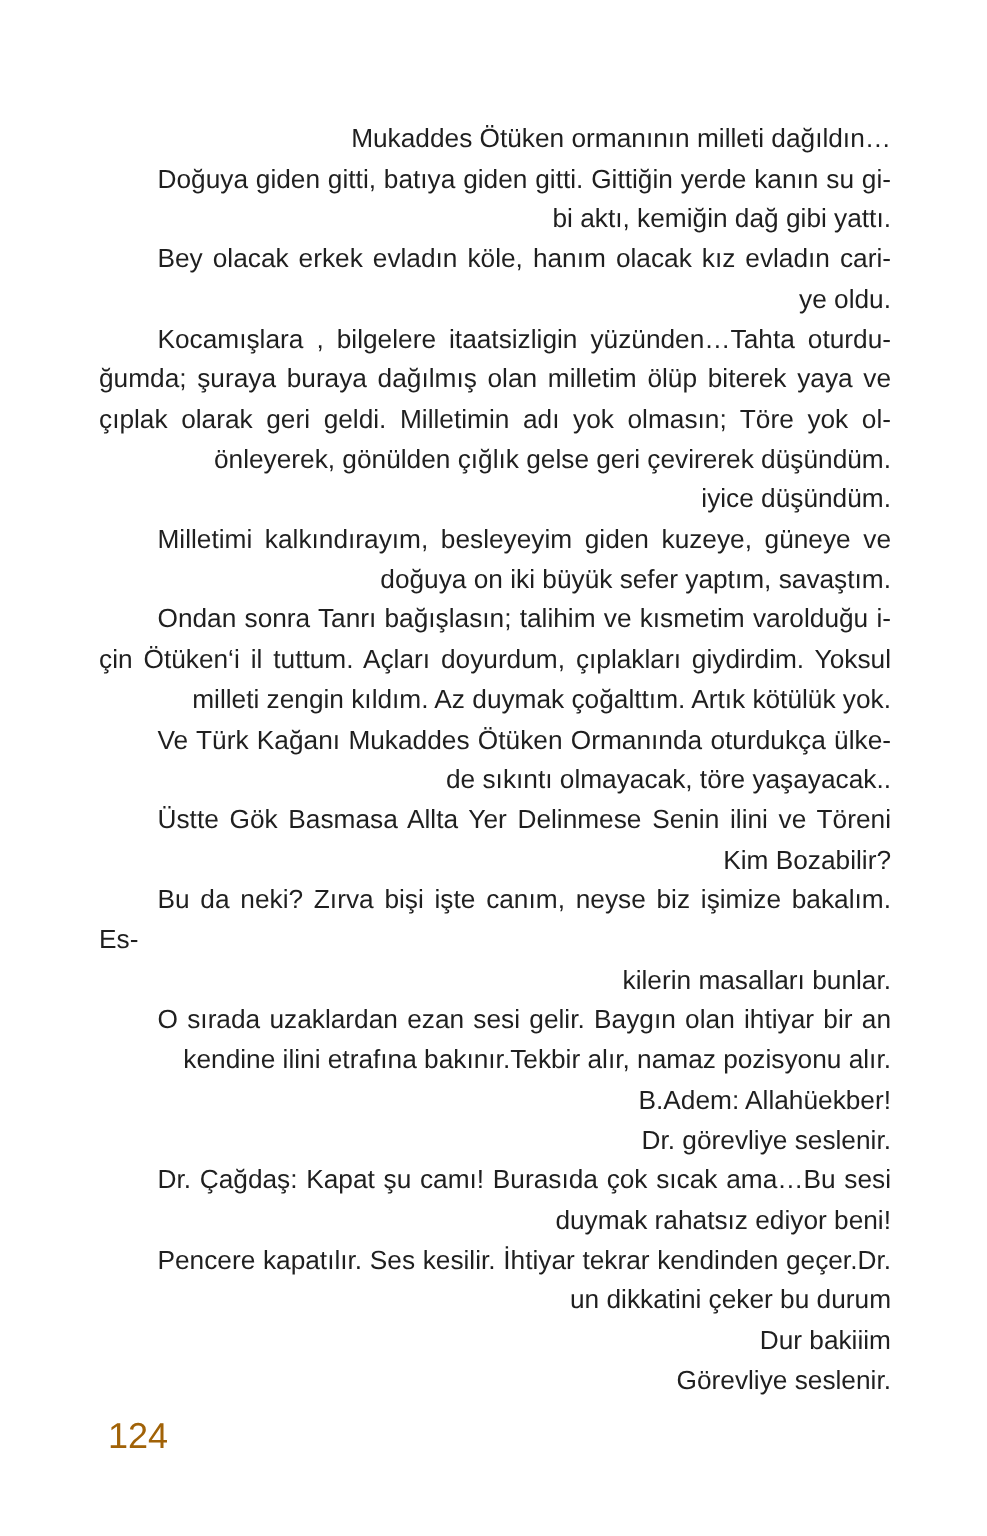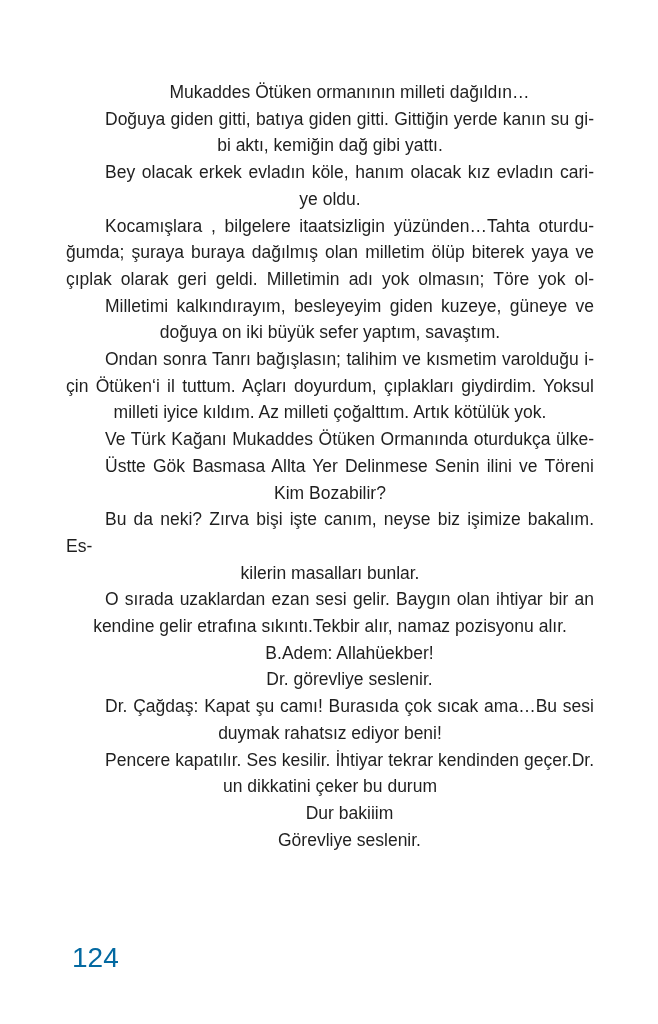--- a/index.html
+++ b/index.html
@@ -24,63 +24,66 @@
     left: 66px;
     top: 79px;
     width: 528px;
     font-size: 17.5px;
     line-height: 26.7px;
     color: #1f1f1f;
     letter-spacing: 0;
   }
   .line {
     white-space: pre-wrap;
-    text-align: center;
+    text-align: right;
   }
   .line.j {
     text-align: justify;
     text-align-last: justify;
   }
   .line.in {
     text-indent: 39px;
   }
   .page-number {
     position: absolute;
     left: 72px;
     top: 945px;
-    font-size: 28px;
+    font-size: 24px;
     line-height: 26px;
-    color: #0369a1;
+    color: #a16207;
   }
 </style>
 </head>
 <body>
 
 <div class="page">
   <div class="text-block">
       <div class="line in">Mukaddes Ötüken ormanının milleti dağıldın…</div>
       <div class="line in j">Doğuya giden gitti, batıya giden gitti. Gittiğin yerde kanın su gi-</div>
       <div class="line">bi aktı, kemiğin dağ gibi yattı.</div>
       <div class="line in j">Bey olacak erkek evladın köle, hanım olacak kız evladın cari-</div>
       <div class="line">ye oldu.</div>
       <div class="line in j">Kocamışlara , bilgelere itaatsizligin yüzünden…Tahta oturdu-</div>
       <div class="line j">ğumda; şuraya buraya dağılmış olan milletim ölüp biterek yaya ve</div>
       <div class="line j">çıplak olarak geri geldi. Milletimin adı yok olmasın; Töre yok ol-</div>
+      <div class="line">önleyerek, gönülden çığlık gelse geri çevirerek düşündüm.</div>
+      <div class="line in">iyice düşündüm.</div>
       <div class="line in j">Milletimi kalkındırayım, besleyeyim giden kuzeye, güneye ve</div>
       <div class="line">doğuya on iki büyük sefer yaptım, savaştım.</div>
       <div class="line in j">Ondan sonra Tanrı bağışlasın; talihim ve kısmetim varolduğu i-</div>
       <div class="line j">çin Ötüken‘i il tuttum. Açları doyurdum, çıplakları giydirdim. Yoksul</div>
-      <div class="line">milleti iyice kıldım. Az milleti çoğalttım. Artık kötülük yok.</div>
+      <div class="line">milleti zengin kıldım. Az duymak çoğalttım. Artık kötülük yok.</div>
       <div class="line in j">Ve Türk Kağanı Mukaddes Ötüken Ormanında oturdukça ülke-</div>
+      <div class="line">de sıkıntı olmayacak, töre yaşayacak..</div>
       <div class="line in j">Üstte Gök Basmasa Allta Yer Delinmese Senin ilini ve Töreni</div>
       <div class="line">Kim Bozabilir?</div>
       <div class="line in j">Bu da neki? Zırva bişi işte canım, neyse biz işimize bakalım. Es-</div>
       <div class="line">kilerin masalları bunlar.</div>
       <div class="line in j">O sırada uzaklardan ezan sesi gelir. Baygın olan ihtiyar bir an</div>
-      <div class="line">kendine gelir etrafına sıkıntı.Tekbir alır, namaz pozisyonu alır.</div>
+      <div class="line">kendine ilini etrafına bakınır.Tekbir alır, namaz pozisyonu alır.</div>
       <div class="line in">B.Adem: Allahüekber!</div>
       <div class="line in">Dr. görevliye seslenir.</div>
       <div class="line in j">Dr. Çağdaş: Kapat şu camı! Burasıda çok sıcak ama…Bu sesi</div>
       <div class="line">duymak rahatsız ediyor beni!</div>
       <div class="line in j">Pencere kapatılır. Ses kesilir. İhtiyar tekrar kendinden geçer.Dr.</div>
       <div class="line">un dikkatini çeker bu durum</div>
       <div class="line in">Dur bakiiim</div>
       <div class="line in">Görevliye seslenir.</div>
     </div>
   <div class="page-number">124</div>

